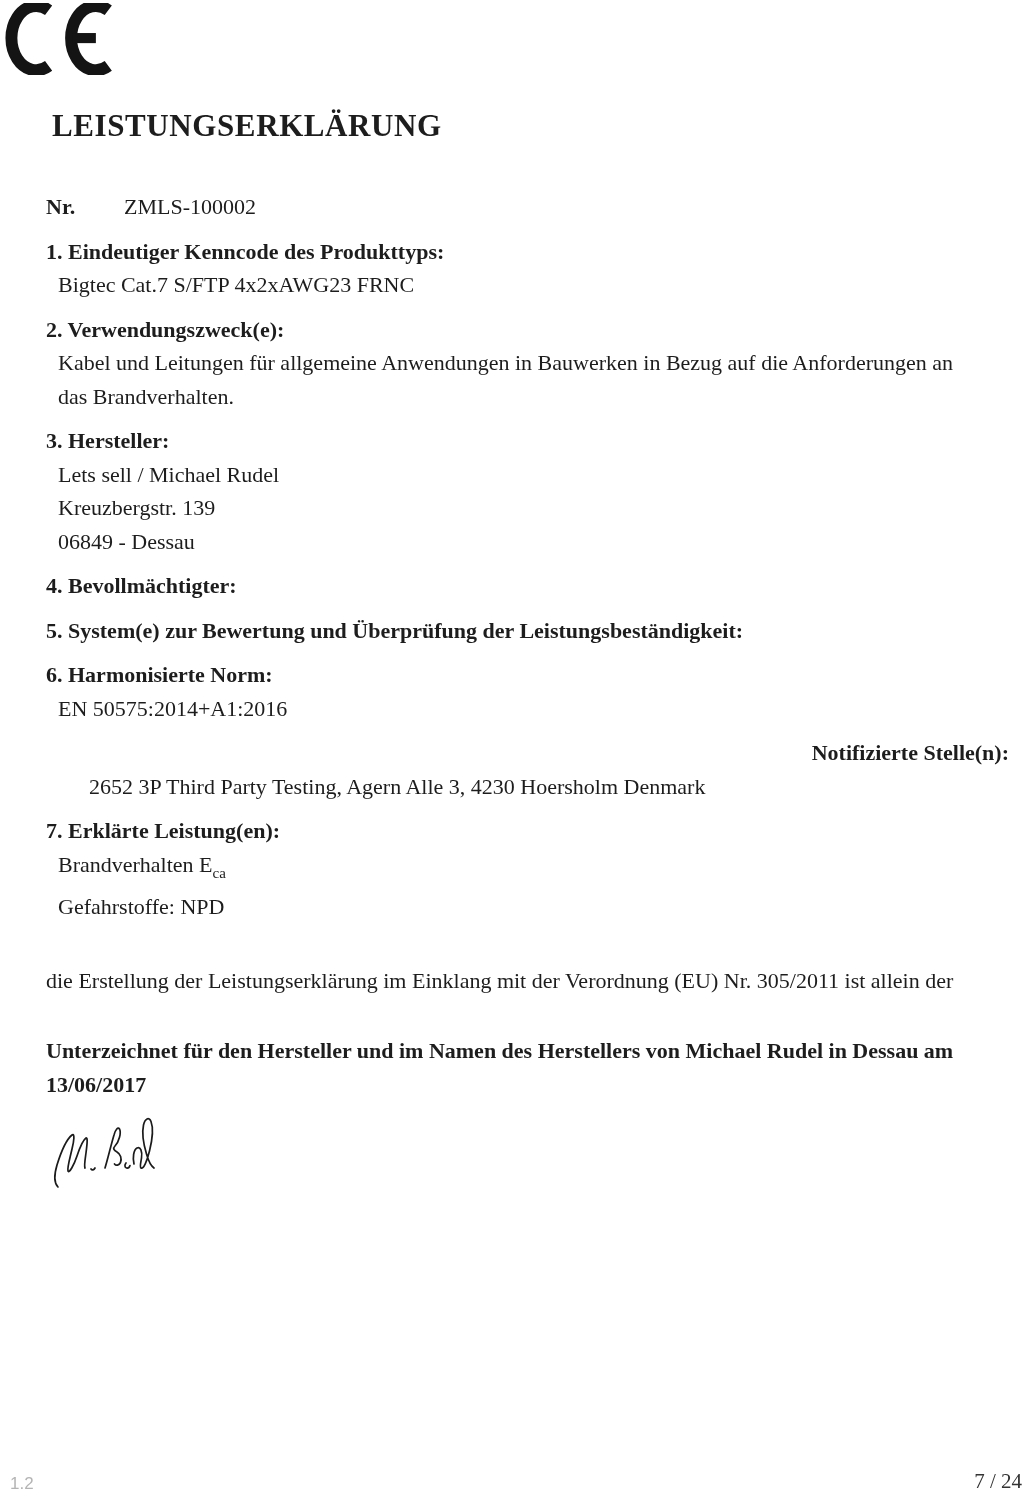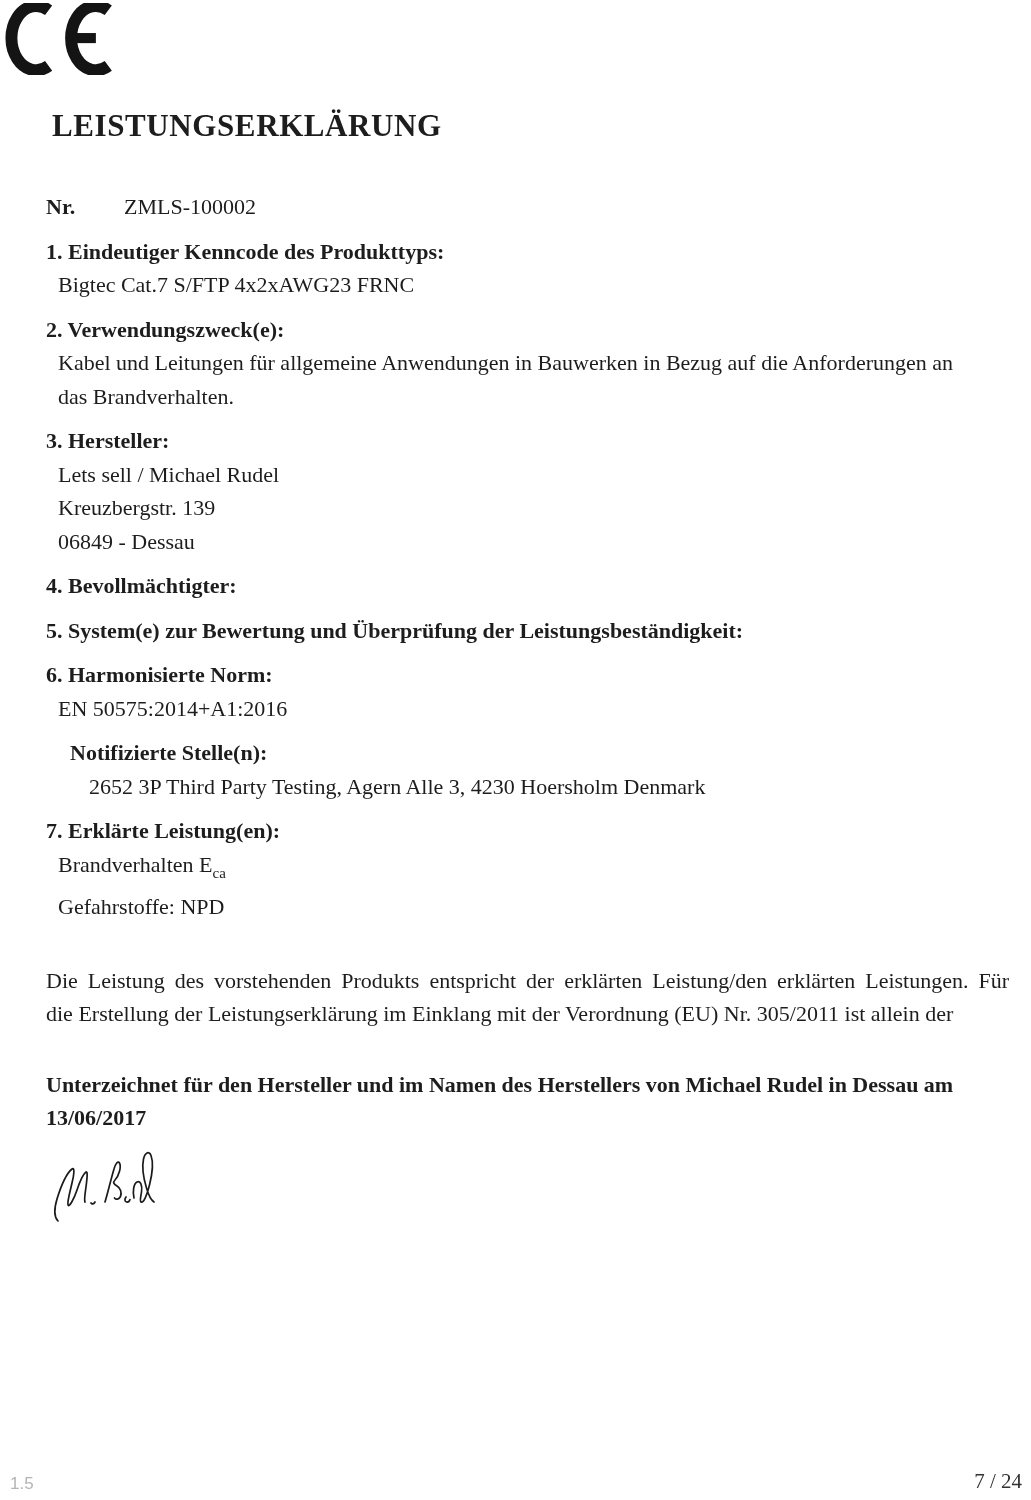--- a/index.html
+++ b/index.html
@@ -56,20 +56,21 @@
     font-size: 22px;
     line-height: 33.5px;
     margin-left: 12px;
   }
   .sub-block { margin-top: 11px; }
   .sub-heading {
     font-size: 22px;
     font-weight: bold;
     line-height: 33.5px;
     margin-left: 24px;
+    text-align: right;
   }
   .sub-line {
     font-size: 22px;
     line-height: 33.5px;
     margin-left: 43px;
   }
   .subscript {
     font-size: 15px;
     vertical-align: -6px;
   }
@@ -168,21 +169,20 @@
 
     <div class="section">
       <div class="section-heading">7. Erklärte Leistung(en):</div>
       <div class="section-line">
         <span>Brandverhalten E</span><span class="subscript">ca</span>
       </div>
       <div class="section-line">Gefahrstoffe: NPD</div>
     </div>
 
     <div class="body-paragraph" id="declaration-paragraph">
-        <div class="p-line">Die Leistung des vorstehenden Produkts entspricht der erklärten Leistung/den erklärten Leistungen. Für</div>
         <div class="p-line">die Erstellung der Leistungserklärung im Einklang mit der Verordnung (EU) Nr. 305/2011 ist allein der</div>
       </div>
 
     <div class="closing-paragraph" id="signing-statement">
         <div class="p-line">Unterzeichnet für den Hersteller und im Namen des Herstellers von Michael Rudel in Dessau am</div>
         <div class="p-line">13/06/2017</div>
       </div>
 
     <div class="signature-wrap">
       <svg viewBox="0 0 110 80" xmlns="http://www.w3.org/2000/svg">
@@ -191,16 +191,16 @@
           <path d="M43 56 C44 57.5 46 57 47 55"></path>
           <path d="M57 55 C60 45 63 32 66 22 C67.5 16.5 70 13.5 71.5 16 C73.5 19.5 71 29 67 33 C64.5 35.5 66 37.5 69 39 C72.5 41 74 45.5 72.5 49.5 C71 52.5 68 53 66.5 51"></path>
           <path d="M78 50 C76.5 52 76.5 54.5 78.5 55 C80 55.4 81.5 54 82 52.5"></path>
           <path d="M86 51 C84.5 45 85.5 37 89 35 C92.5 33.5 94.5 38 93.5 45 C92.8 50 91.5 54 93 55 C95.5 56.5 99 48 101.5 38 C104 28 105.5 15 103 8.5 C101 3.5 97 5.5 95.5 12 C94 19 95.5 31 98.5 41 C100.5 48 103 53 106 55"></path>
         </g>
       </svg>
     </div>
 
   </div>
 
-  <div class="footer-version">1.5</div>
+  <div class="footer-version">1.2</div>
   <div class="footer-page">7 / 24</div>
 
 </div>
 
 </body></html>

